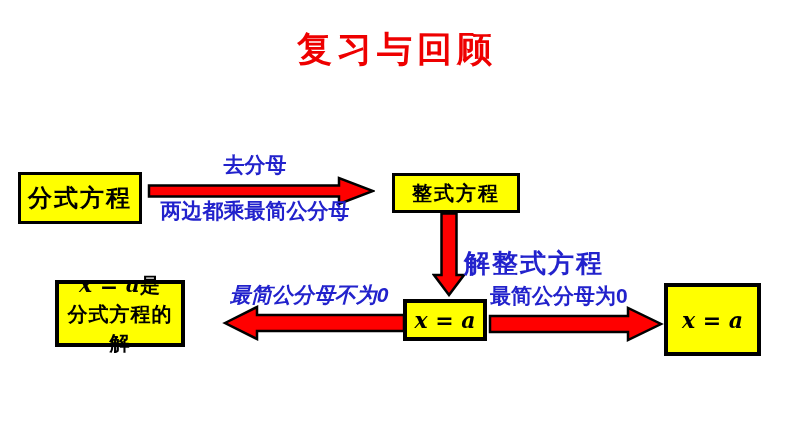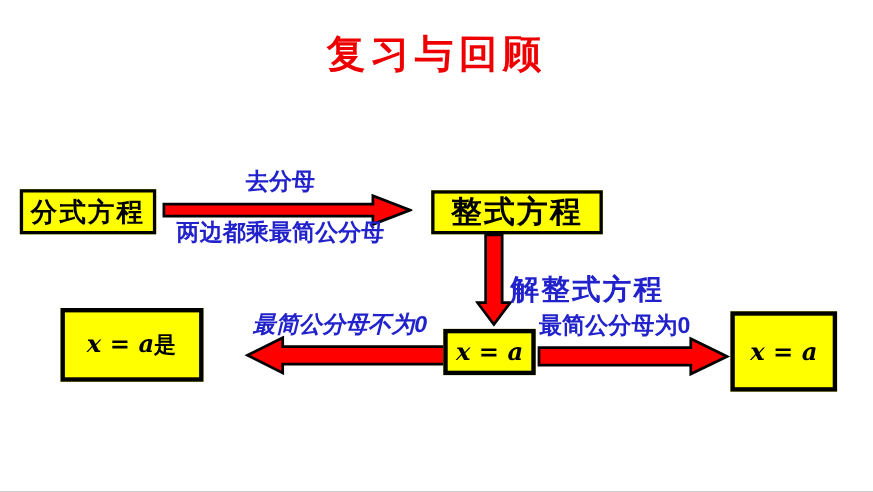--- a/index.html
+++ b/index.html
@@ -34,22 +34,22 @@
   }
   .ybox{
     position:absolute;
     background:var(--box-yellow,#ff0);
     border:3px solid var(--ink-black,#000);
     display:flex;flex-direction:column;
     align-items:center;justify-content:center;
     font-weight:bold;color:var(--ink-black,#000);
     text-align:center;
   }
-  .box-fractional{left:18px;top:172px;width:124px;height:41px;font-size:24px;letter-spacing:2px;}
-  .box-integral{left:392px;top:173px;width:156px;height:40px;font-size:28px;letter-spacing:2px;}
+  .box-fractional{left:18px;top:172px;width:124px;height:52px;font-size:24px;letter-spacing:2px;}
+  .box-integral{left:392px;top:173px;width:128px;height:40px;font-size:20px;letter-spacing:2px;}
   .box-result{left:403px;top:299px;width:84px;height:42px;border-width:4px;font-size:22px;}
   .box-solution{left:55px;top:280px;width:130px;height:67px;border-width:4px;font-size:20px;line-height:29px;letter-spacing:1px;}
   .box-extraneous{left:664px;top:283px;width:97px;height:73px;border-width:4px;font-size:22px;line-height:32px;}
   .math{
     font-family:"DejaVu Serif",serif;
     font-style:italic;font-weight:bold;
   }
   .box-solution .math,.box-extraneous .math,.box-result .math{font-size:22px;letter-spacing:0;}
   .arrow{position:absolute;}
   .arrow polygon{
@@ -102,20 +102,21 @@
   <svg class="arrow arrow-down" width="34" height="85" viewBox="0 0 34 85">
     <polygon points="9.5,1.5 24.5,1.5 24.5,63 32,63 17,83 2,63 9.5,63"></polygon>
   </svg>
 
   <div class="blabel lbl-solve">解整式方程</div>
 
   <div class="ybox box-solution">
     <span>
       <span class="math">x = a</span><span>是</span>
     </span>
+    <span>分式方程的解</span>
   </div>
 
   <svg class="arrow arrow-l" width="184" height="36" viewBox="0 0 184 36">
     <polygon points="3,18 35,2 35,10 182,10 182,26 35,26 35,34"></polygon>
   </svg>
 
   <div class="blabel lbl-notzero">最简公分母不为0</div>
 
   <div class="ybox box-result">
     <span class="math">x = a</span>

